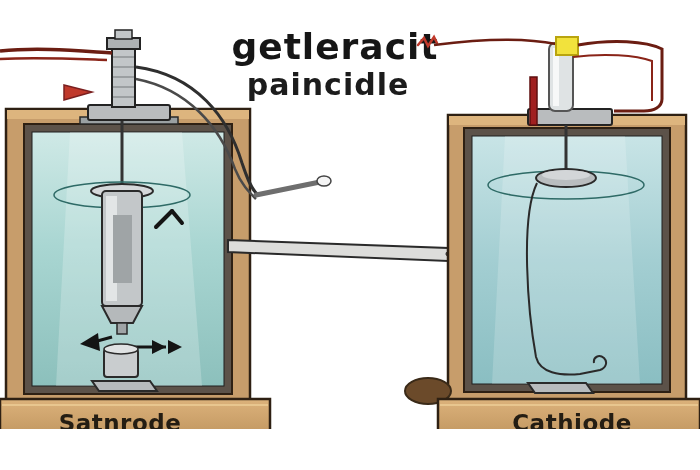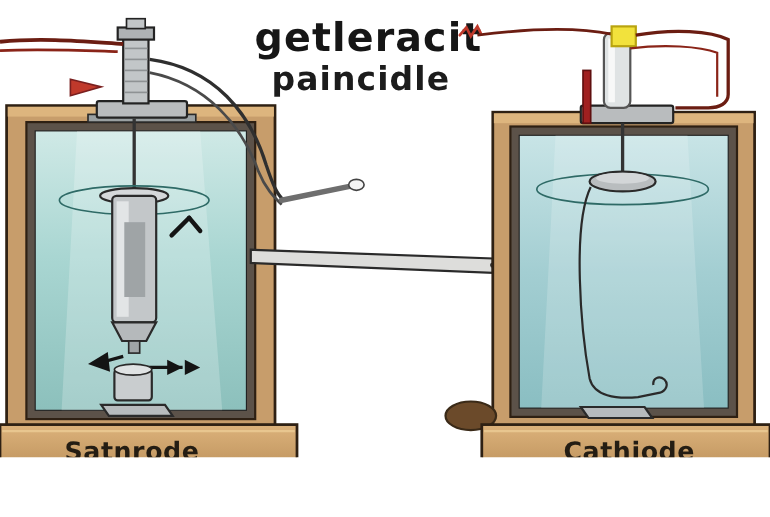--- a/index.html
+++ b/index.html
@@ -1,17 +1,17 @@
 <!DOCTYPE html>
 <html><head>
 <meta charset="utf-8">
 <style>
   html,body{margin:0;padding:0;background:#ffffff;}
   .scene{position:relative;width:700px;height:416px;background:#ffffff;overflow:hidden;
-         font-family:"DejaVu Sans", sans-serif;}
+         font-family:"DejaVu Sans", sans-serif;margin-top:13px;}
   svg{position:absolute;left:0;top:0;}
   .title-1{font-family:"DejaVu Sans", sans-serif;font-weight:700;font-size:36px;fill:#161616;letter-spacing:1px;}
   .title-2{font-family:"DejaVu Sans", sans-serif;font-weight:700;font-size:30px;fill:#1c1c1c;letter-spacing:1px;}
   .base-label{font-family:"DejaVu Sans", sans-serif;font-weight:700;font-size:23px;fill:#241d13;letter-spacing:0.5px;}
 </style>
 </head>
 <body>
 
 <div class="scene">
 <svg width="700" height="470" viewBox="0 0 700 470">

